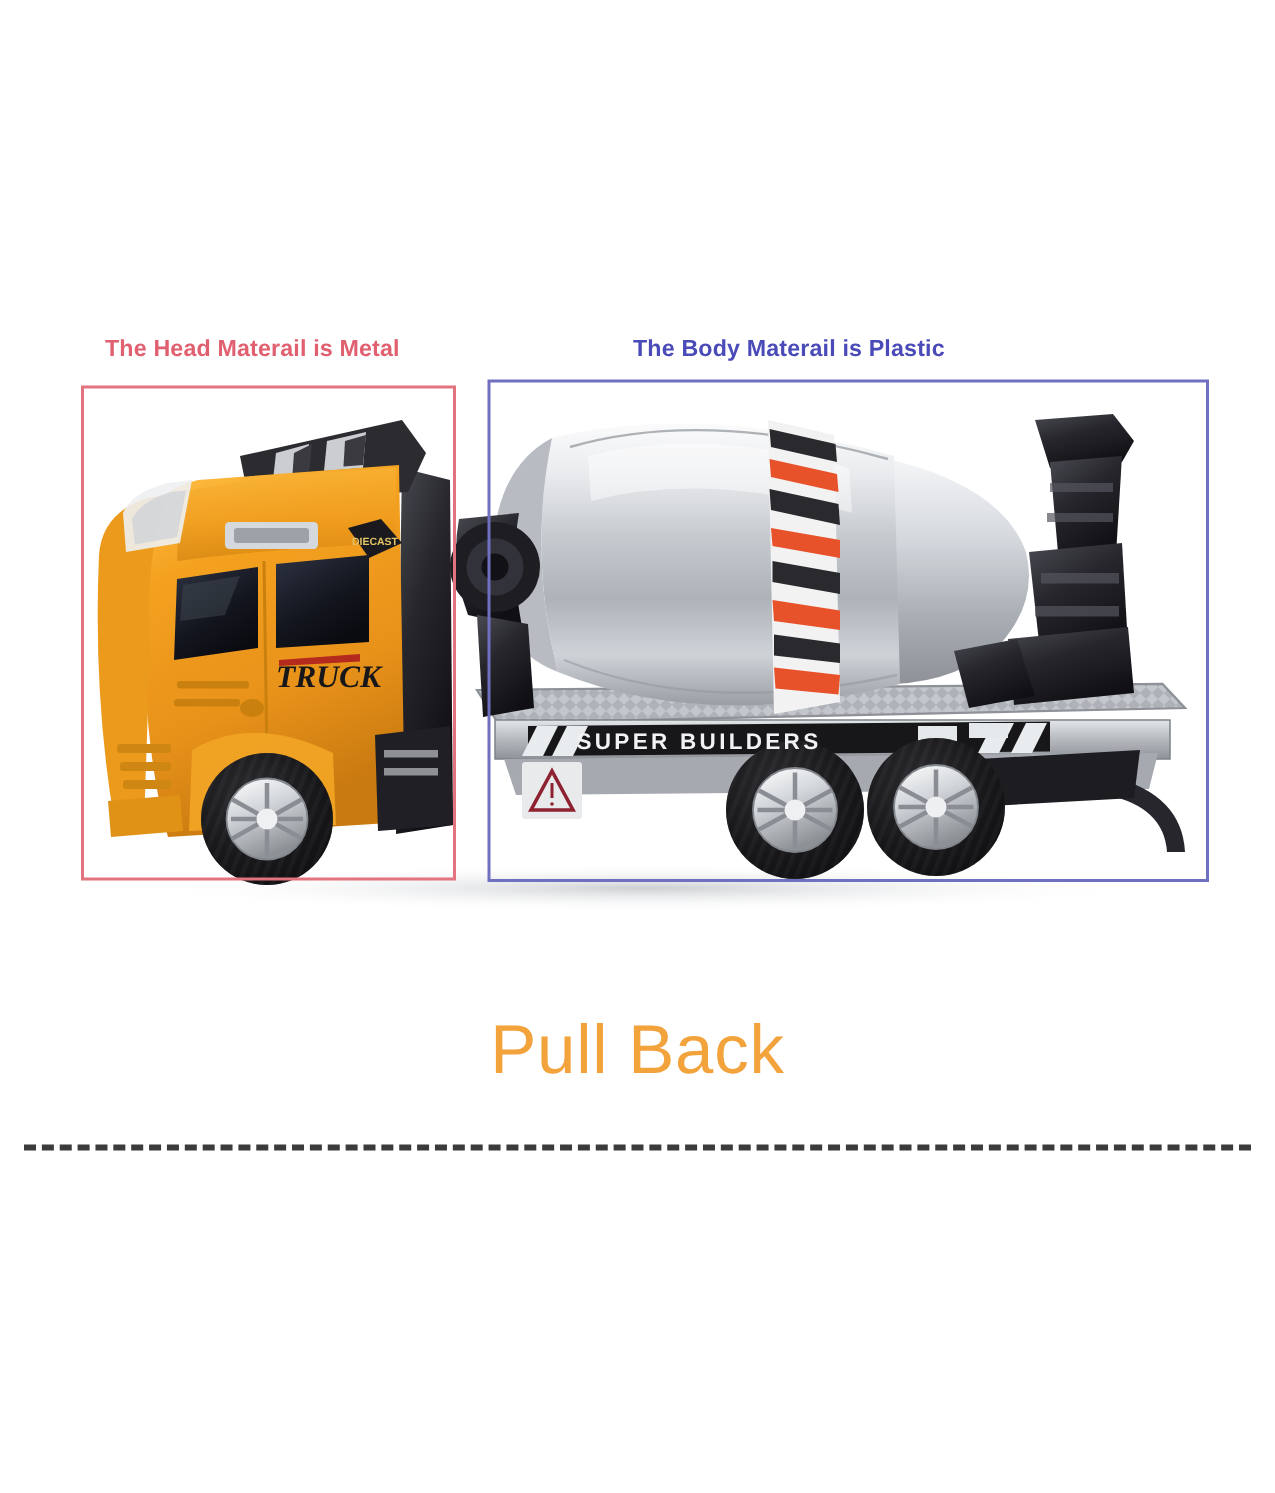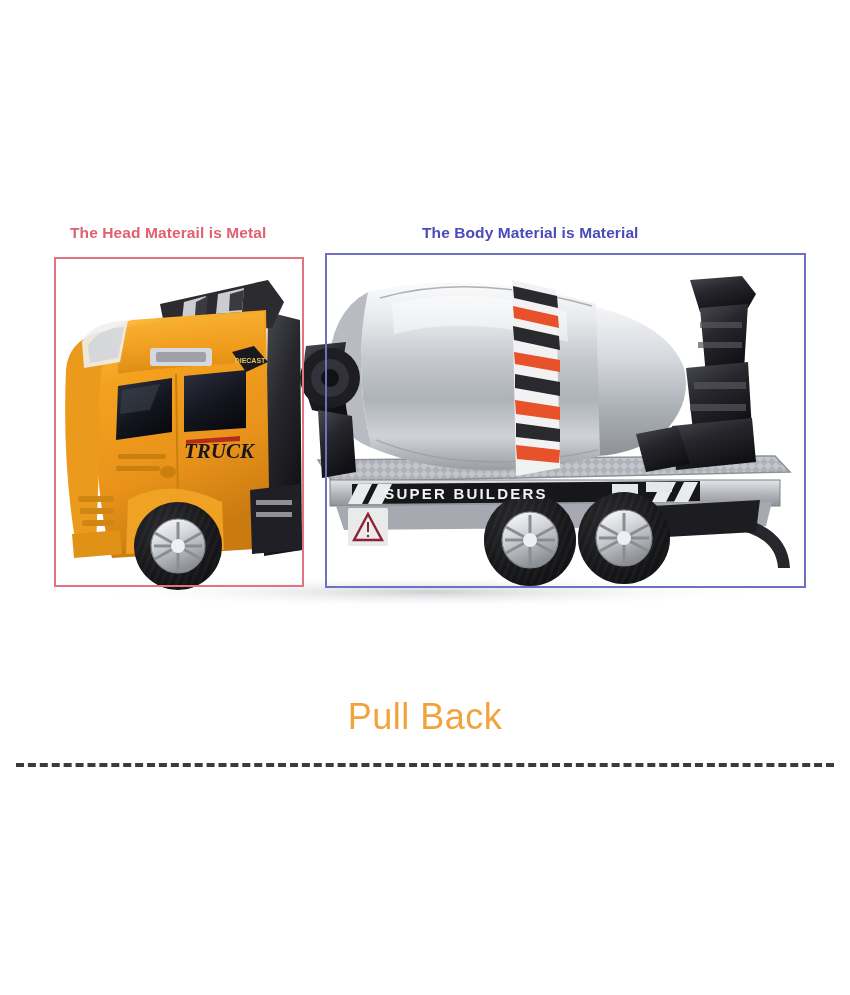--- a/index.html
+++ b/index.html
@@ -19,39 +19,39 @@
   .callout{position:absolute;background:transparent;}
   #head-box{left:54px;top:257px;width:246px;height:326px;border:2px solid #e2737f;}
   #body-box{left:325px;top:253px;width:477px;height:331px;border:2px solid #7070c0;}
 
   
   #product{position:absolute;left:0px;top:250px;width:850px;height:360px;}
 
   
   #pullback-row{position:absolute;left:0;top:645px;width:850px;height:90px;}
   #pullback-text{
-    position:absolute;left:0;top:696px;width:850px;text-align:center;
-    font-size:36px;color:#f2a33c;font-weight:400;letter-spacing:.5px;
+    position:absolute;left:0;top:672px;width:850px;text-align:center;
+    font-size:46px;color:#f2a33c;font-weight:400;letter-spacing:.5px;
   }
 
   
   #divider{
     position:absolute;left:16px;top:763px;width:818px;height:0;
     border-top:4px dashed #3b3b3b;
   }
   #lower-blank{position:absolute;left:0;top:790px;width:850px;height:205px;background:#fff;}
 </style>
 </head>
 <body>
 
 <div class="stage">
 
   <div class="label" id="head-label">The Head Materail is Metal</div>
 
-  <div class="label" id="body-label">The Body Material is Material</div>
+  <div class="label" id="body-label">The Body Materail is Plastic</div>
 
   <svg id="product" viewBox="0 0 850 360">
     <defs>
 
       <linearGradient id="gDrum" x1="0" y1="0" x2="0" y2="1">
         <stop offset="0%" stop-color="#fbfbfc"></stop>
         <stop offset="18%" stop-color="#e9ebee"></stop>
         <stop offset="40%" stop-color="#c6cacf"></stop>
         <stop offset="62%" stop-color="#aeb3b9"></stop>
         <stop offset="82%" stop-color="#cfd3d8"></stop>

